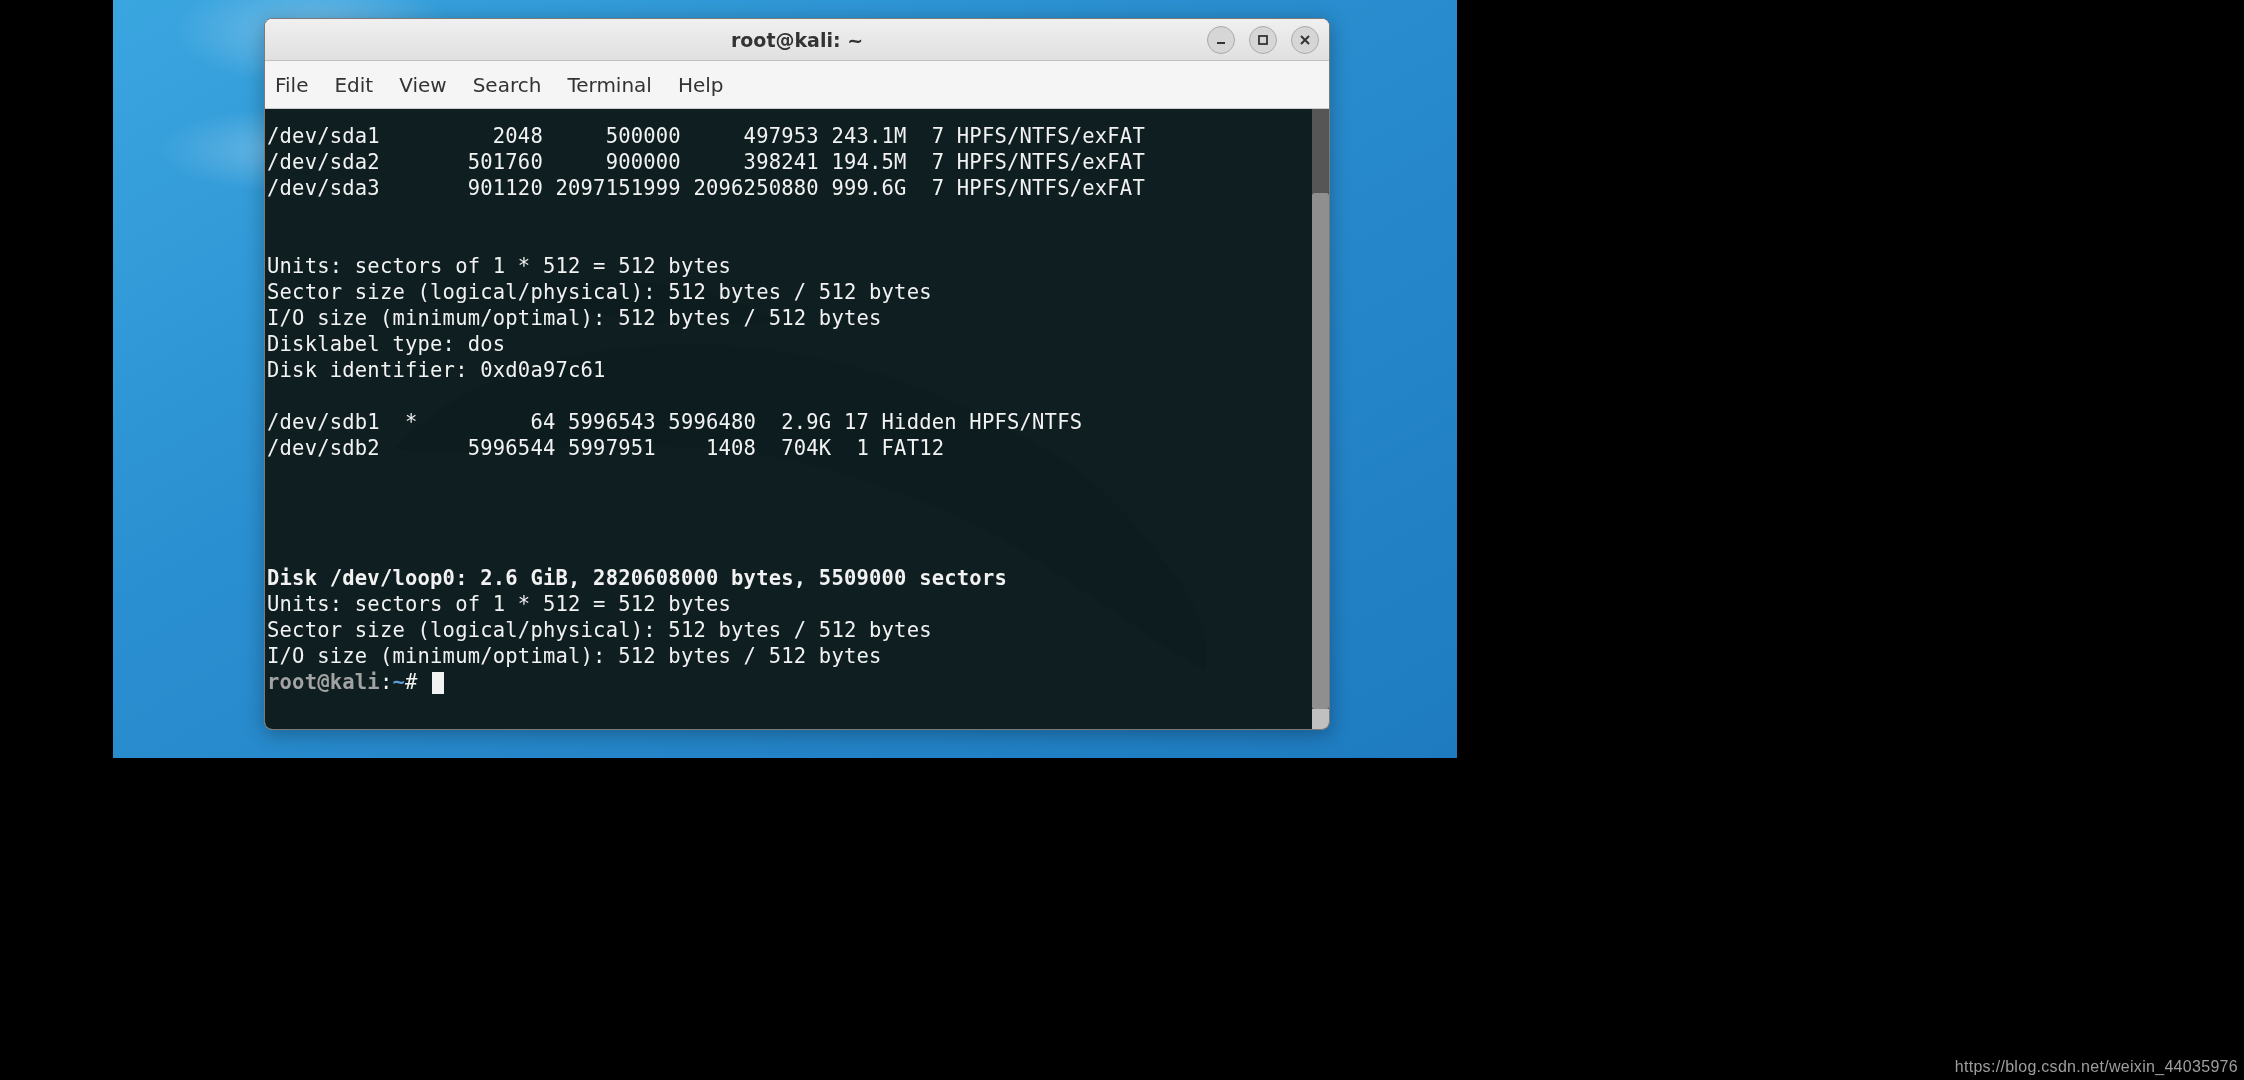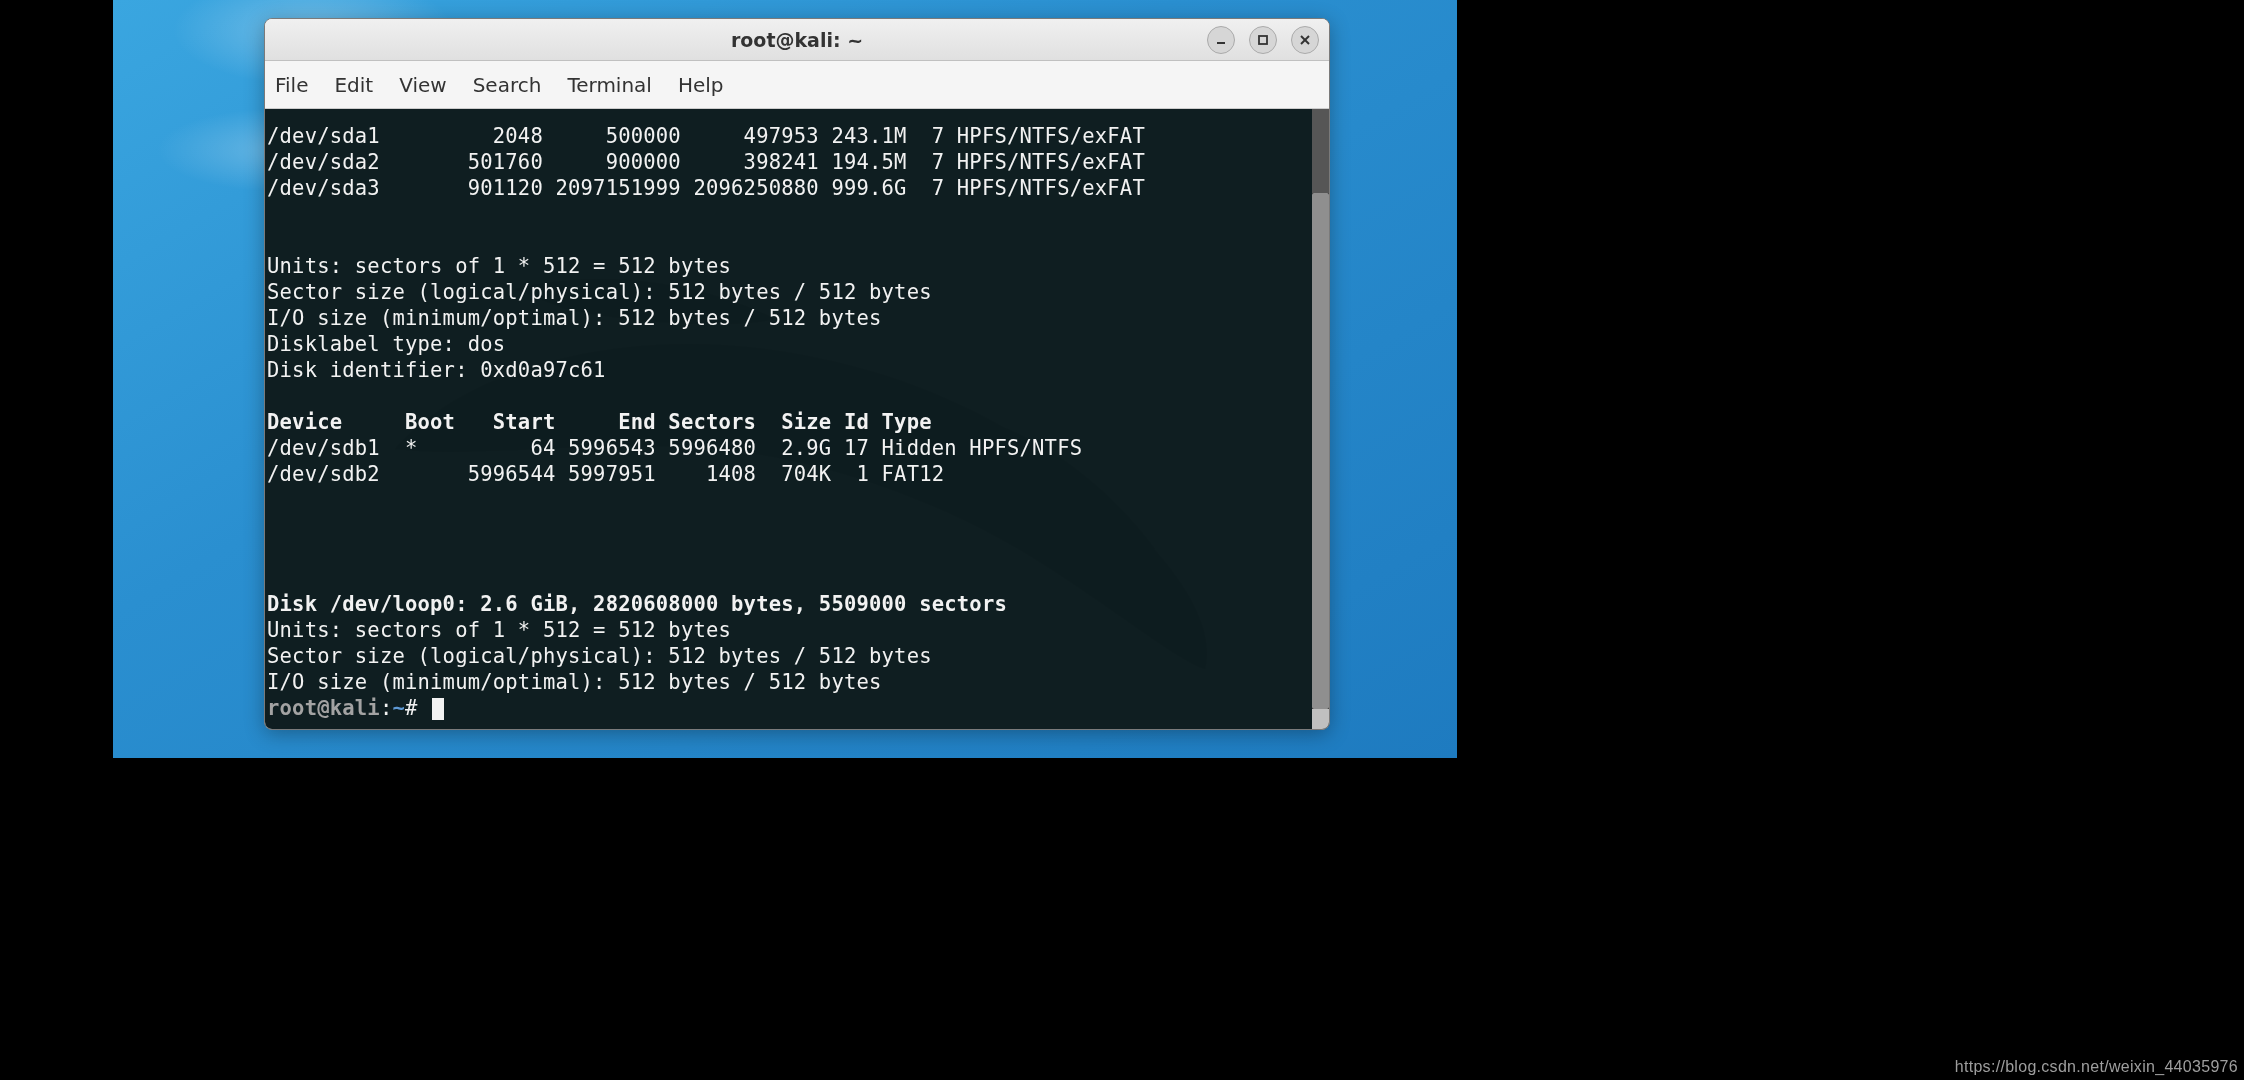--- a/index.html
+++ b/index.html
@@ -220,21 +220,20 @@
 /dev/sda2       501760     900000     398241 194.5M  7 HPFS/NTFS/exFAT
 /dev/sda3       901120 2097151999 2096250880 999.6G  7 HPFS/NTFS/exFAT
 
 
 Units: sectors of 1 * 512 = 512 bytes
 Sector size (logical/physical): 512 bytes / 512 bytes
 I/O size (minimum/optimal): 512 bytes / 512 bytes
 Disklabel type: dos
 Disk identifier: 0xd0a97c61
 
-<span class="bold">Device     Boot   Start     End Sectors  Size Id Type</span>
 /dev/sdb1  *         64 5996543 5996480  2.9G 17 Hidden HPFS/NTFS
 /dev/sdb2       5996544 5997951    1408  704K  1 FAT12
 
 
 
 
 <span class="bold">Disk /dev/loop0: 2.6 GiB, 2820608000 bytes, 5509000 sectors</span>
 Units: sectors of 1 * 512 = 512 bytes
 Sector size (logical/physical): 512 bytes / 512 bytes
 I/O size (minimum/optimal): 512 bytes / 512 bytes

